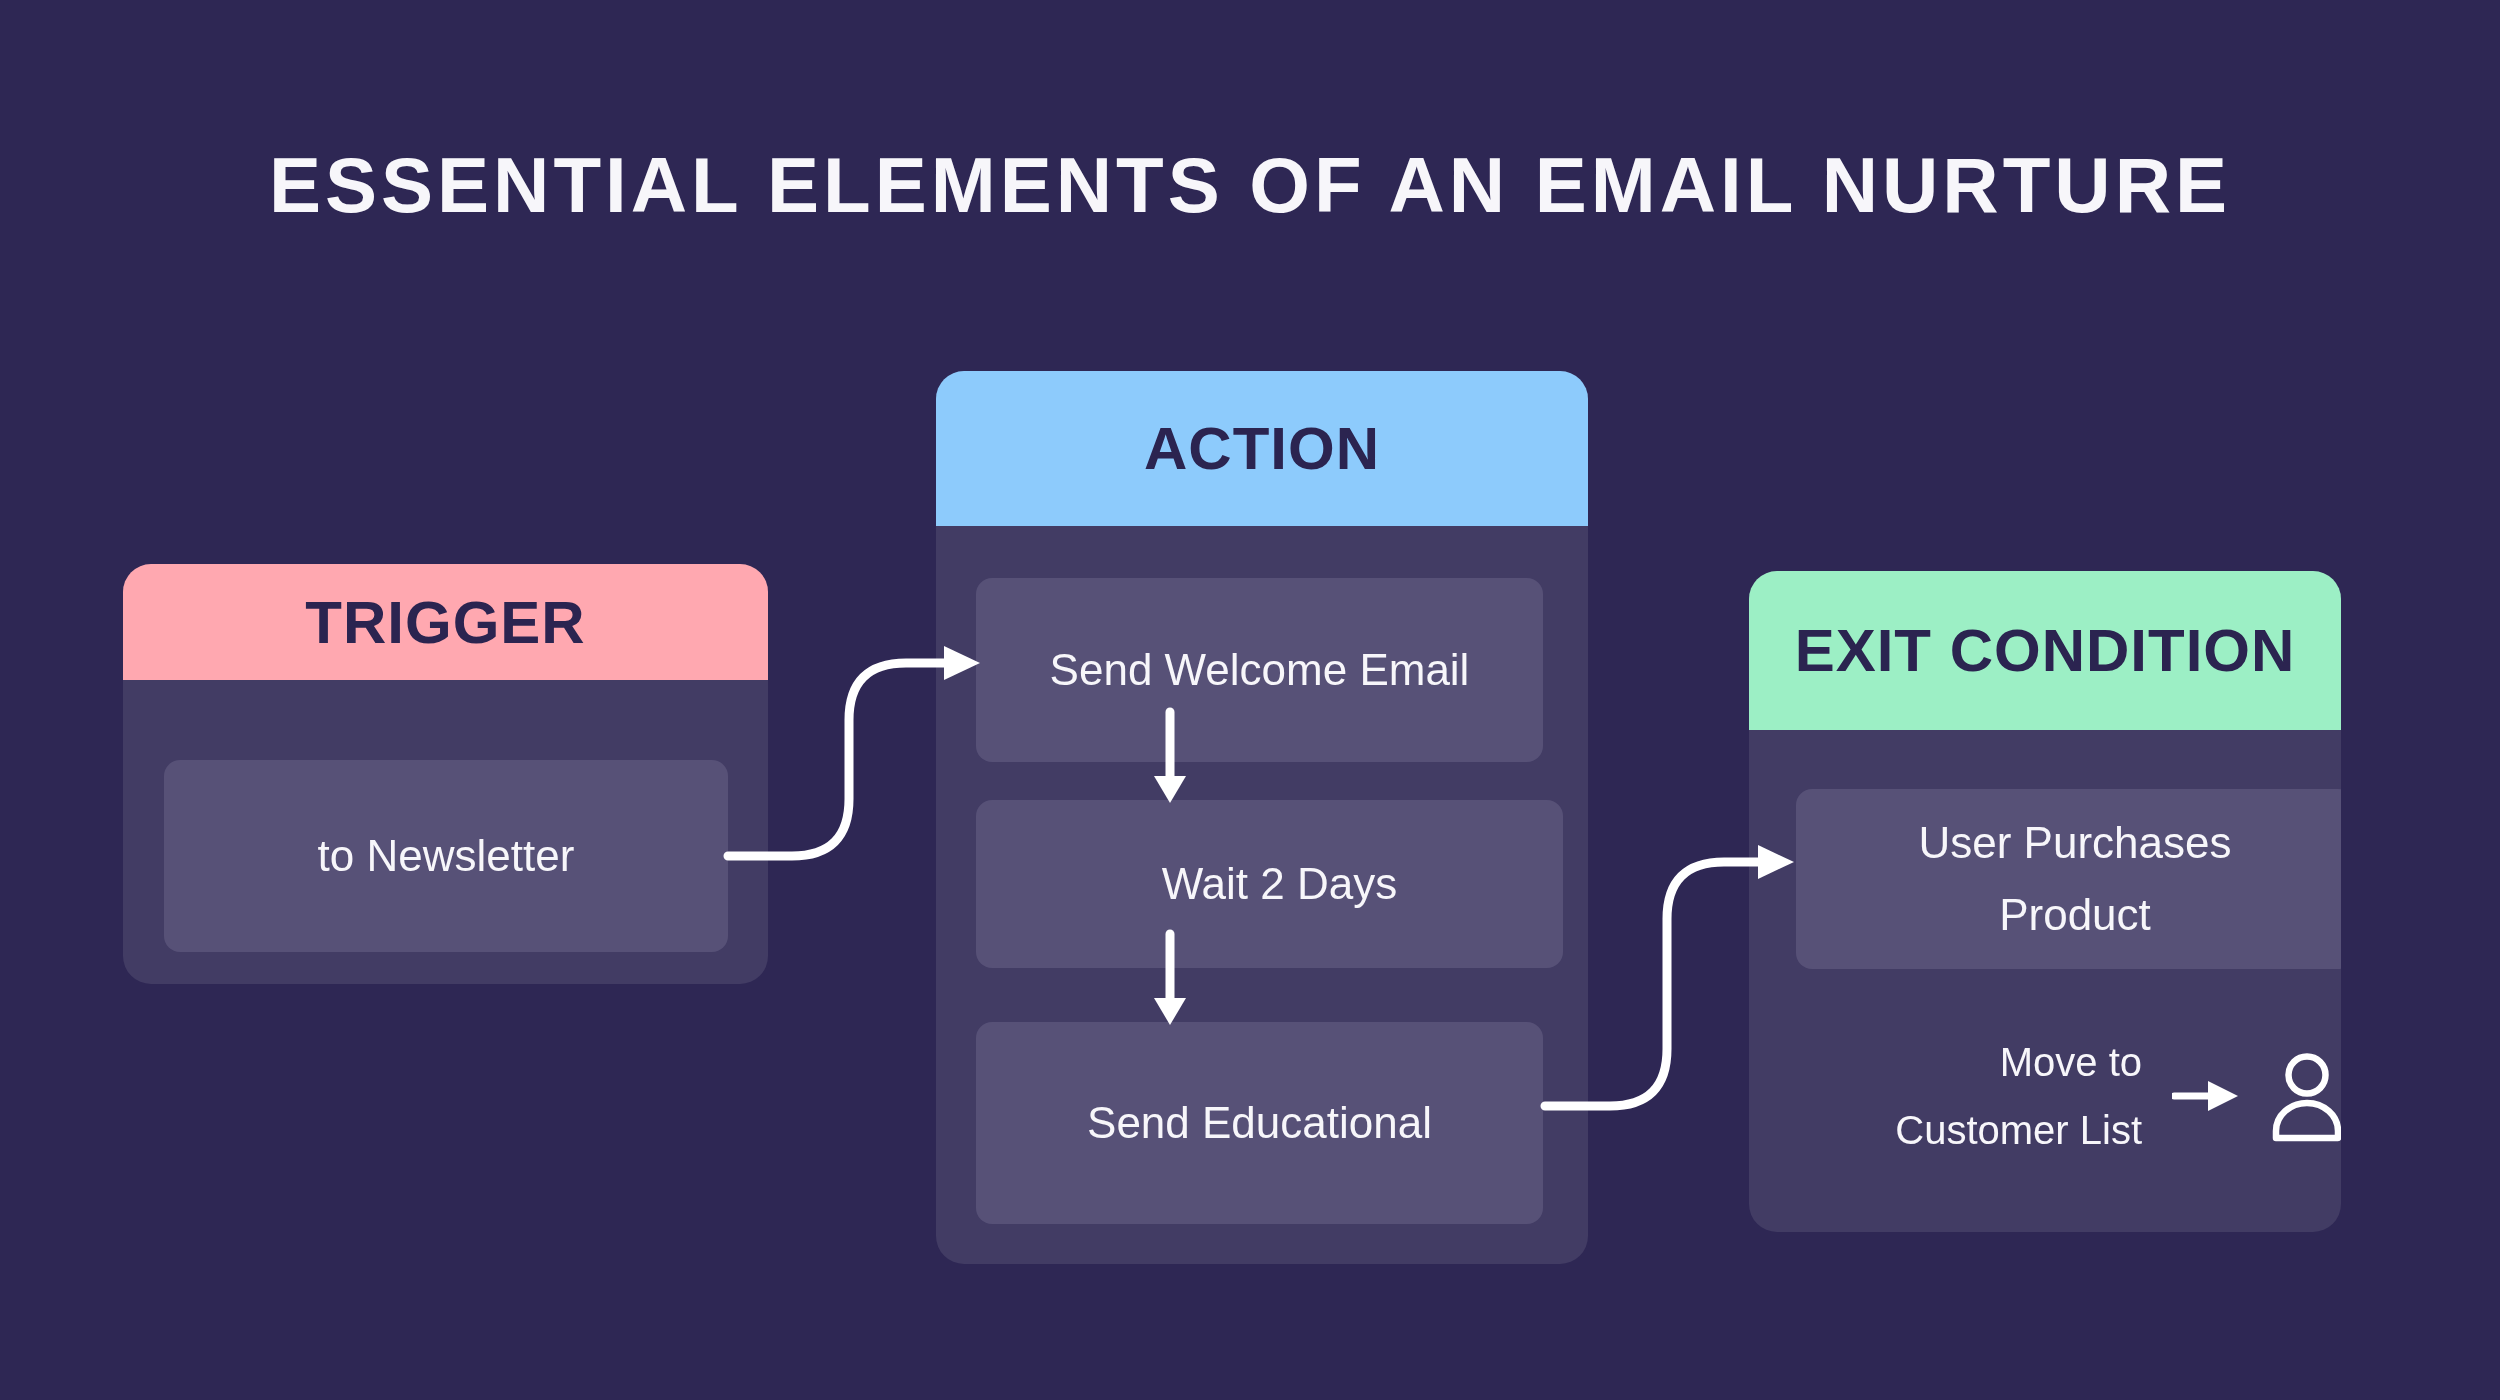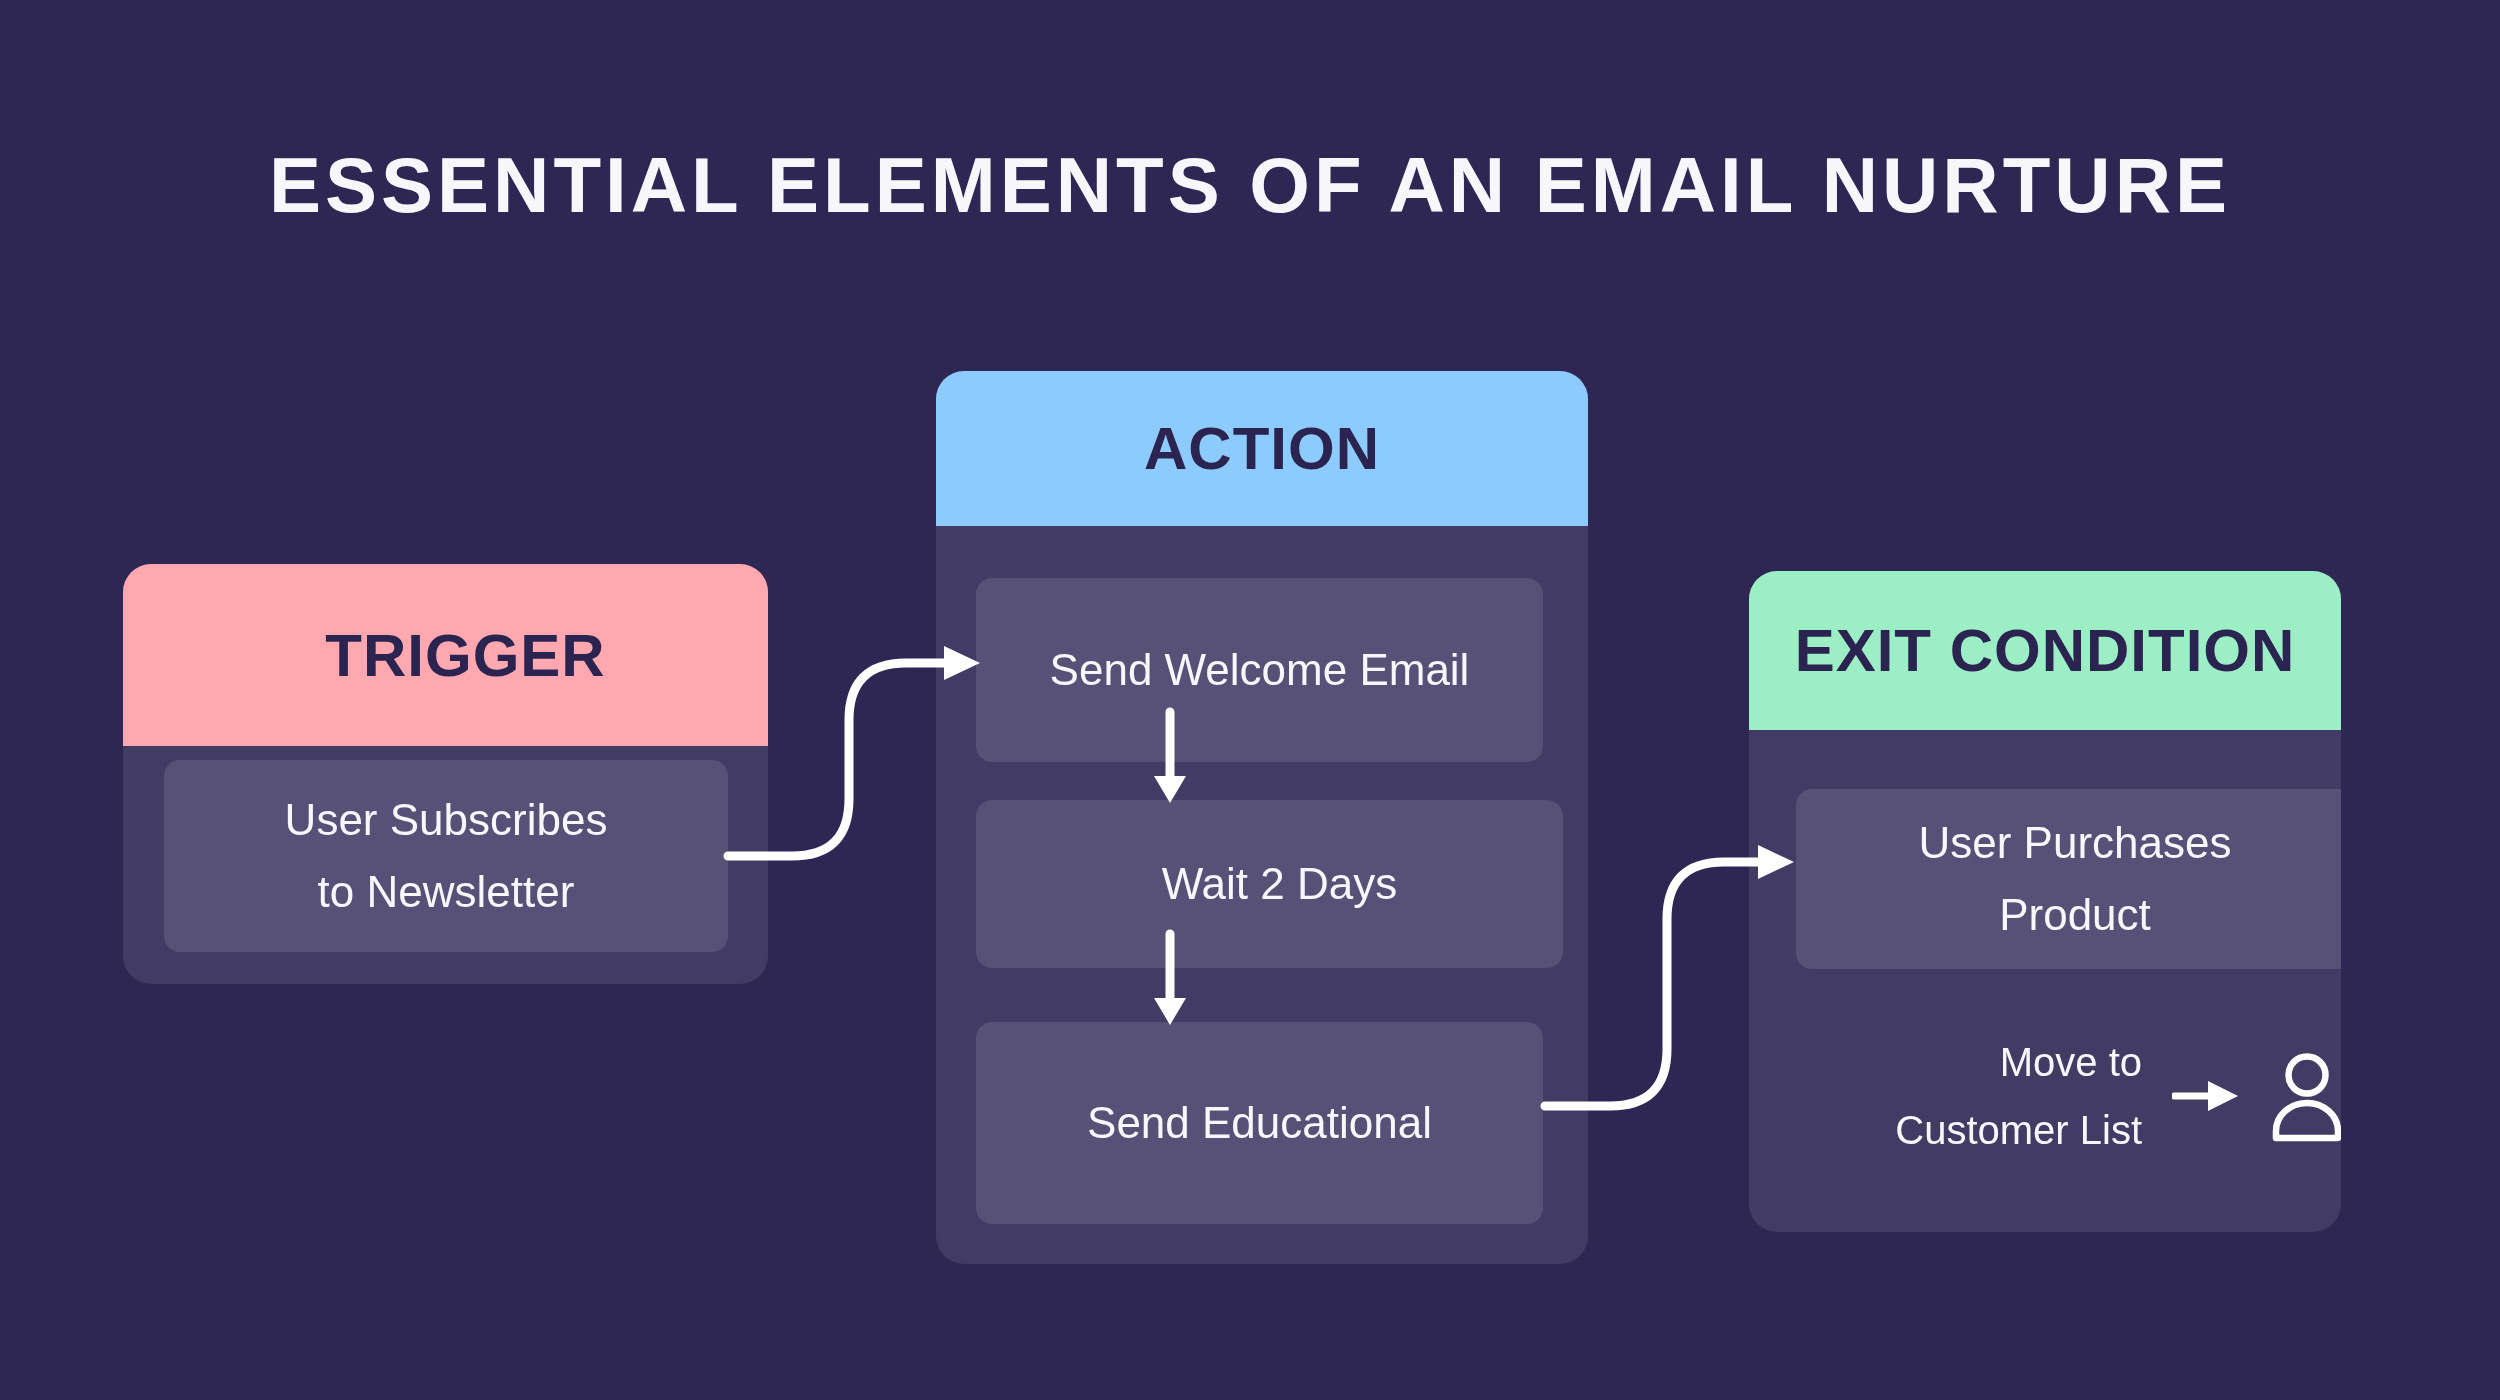--- a/index.html
+++ b/index.html
@@ -20,21 +20,21 @@
   }
   .panel-trigger{left:123px;top:564px;width:645px;height:420px;}
   .panel-action{left:936px;top:371px;width:652px;height:893px;}
   .panel-exit{left:1749px;top:571px;width:592px;height:661px;}
   .panel-header{
     position:absolute;left:0;top:0;width:100%;
     display:flex;align-items:center;justify-content:center;
     color:var(--header-text,#2B2450);
     font-size:60px;font-weight:700;letter-spacing:1px;
   }
-  .panel-trigger .panel-header{height:182px;background:var(--trigger-header,#FFA8B0);padding-left:20px;}
+  .panel-trigger .panel-header{height:116px;background:var(--trigger-header,#FFA8B0);}
   .panel-action  .panel-header{height:155px;background:var(--action-header,#8DCBFC);}
   .panel-exit    .panel-header{height:159px;background:var(--exit-header,#9CEFC5);}
   .node{
     position:absolute;border-radius:16px;
     background:var(--node-box,#575177);
     display:flex;flex-direction:column;align-items:center;justify-content:center;
     color:var(--body-text,#F7F6FA);
     font-size:44px;line-height:72px;text-align:center;
   }
   .panel-trigger .node{left:41px;top:196px;width:564px;height:192px;}
@@ -63,21 +63,20 @@
 </head>
 <body>
 
 <div class="canvas">
 
   <h1 class="title">ESSENTIAL ELEMENTS OF AN EMAIL NURTURE</h1>
 
   <section class="panel panel-trigger">
     <header class="panel-header">TRIGGER</header>
     <div class="node">
-      <span>User Subscribes</span>
       <span>to Newsletter</span>
     </div>
   </section>
 
   <section class="panel panel-action">
     <header class="panel-header">ACTION</header>
     <div class="node node-welcome">
       <span>Send Welcome Email</span>
     </div>
     <div class="node node-wait">

